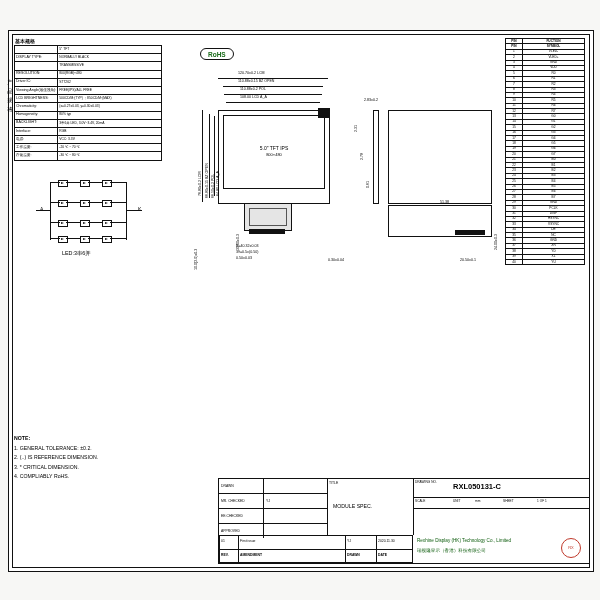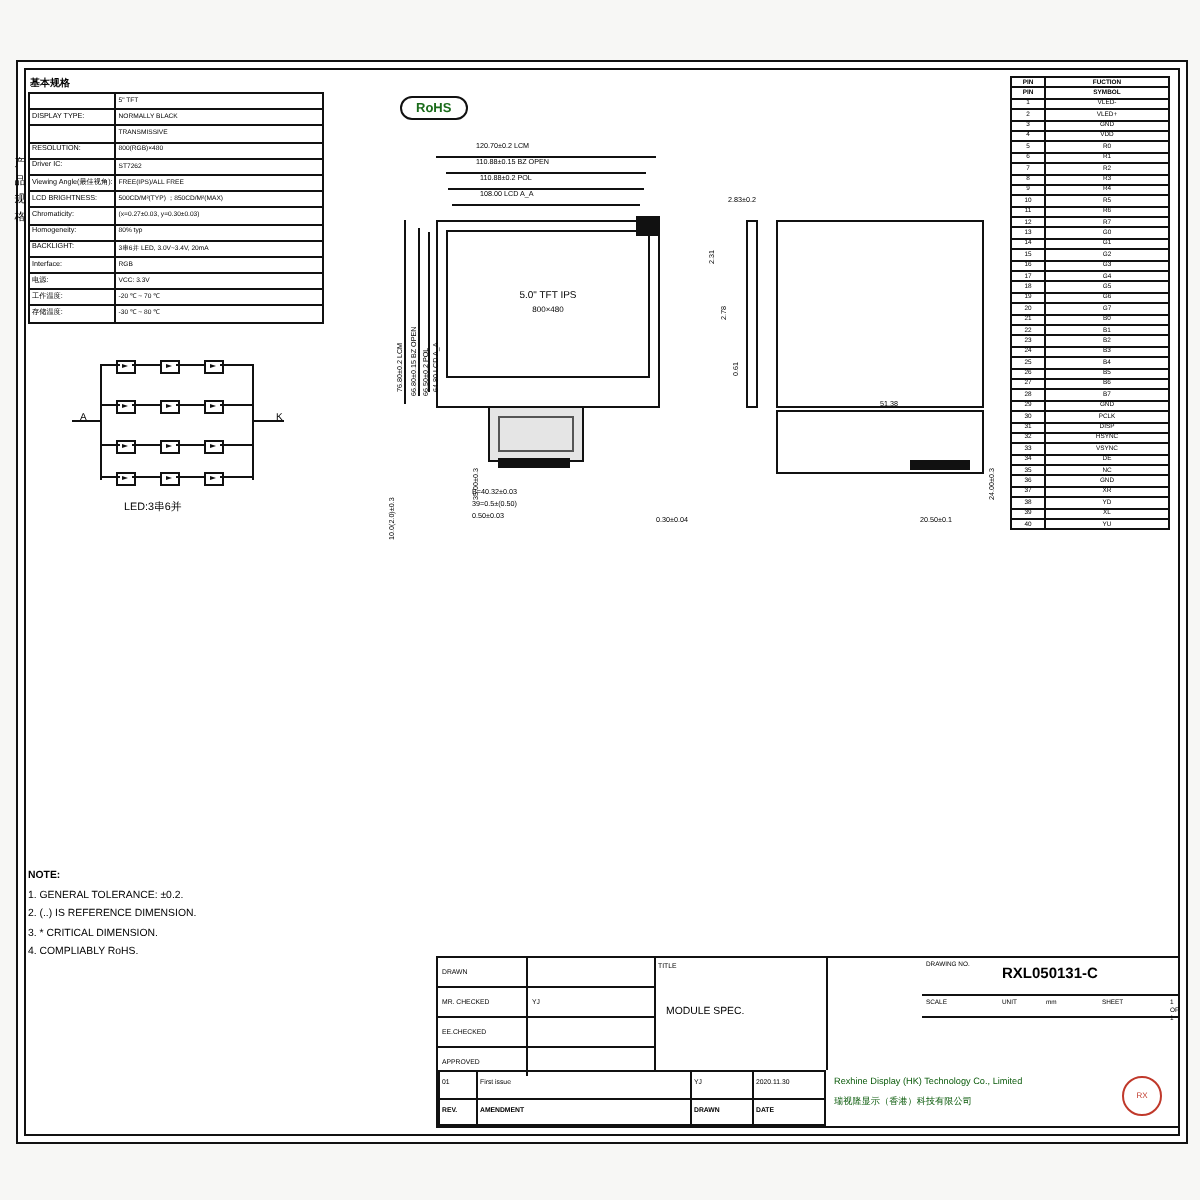--- a/index.html
+++ b/index.html
@@ -105,21 +105,21 @@
 
   
   #title-block{position:absolute;left:218px;top:478px;width:370px;height:84px;border:0.8px solid #111;background:#fff;}
   #tb-left{position:absolute;left:0;top:0;width:108px;height:56px;border-right:0.8px solid #111;}
   #tb-left .row{height:14px;border-bottom:0.8px solid #111;font-size:3.4px;display:flex;align-items:center;}
   #tb-left .row span.a{width:42px;padding-left:2px;}
   #tb-left .row span.b{flex:1;padding-left:2px;border-left:0.8px solid #111;height:100%;display:flex;align-items:center;}
   #tb-mid{position:absolute;left:108px;top:0;width:86px;height:56px;border-right:0.8px solid #111;}
   #tb-mid .t{position:absolute;left:2px;top:2px;font-size:3.4px;}
   #tb-mid .v{position:absolute;left:6px;top:24px;font-size:5.2px;}
-  #tb-right{position:absolute;left:194px;top:0;right:0;height:56px;padding-left:48px;}
+  #tb-right{position:absolute;left:194px;top:0;right:0;height:56px;}
   #tb-right .r1{height:18px;border-bottom:0.8px solid #111;position:relative;}
   #tb-right .r1 .lab{position:absolute;left:2px;top:1px;font-size:3.2px;}
   #tb-right .r1 .val{position:absolute;left:40px;top:3px;font-size:7.5px;font-weight:bold;}
   #tb-right .r2{height:10px;border-bottom:0.8px solid #111;position:relative;font-size:3.2px;}
   #tb-right .r2 span{position:absolute;top:1px;}
   #tb-co{position:absolute;left:194px;top:56px;right:0;bottom:0;}
   #tb-co .c1{position:absolute;left:4px;top:3px;font-size:4.6px;color:#0a5a0a;}
   #tb-co .c2{position:absolute;left:4px;top:13px;font-size:4.6px;color:#0a5a0a;}
   #tb-seal{position:absolute;right:8px;top:3px;width:18px;height:18px;border:1px solid #c0392b;border-radius:50%;color:#c0392b;font-size:4px;display:flex;align-items:center;justify-content:center;text-align:center;line-height:1;}
   #rev-table{position:absolute;left:0;top:56px;width:194px;height:28px;}

